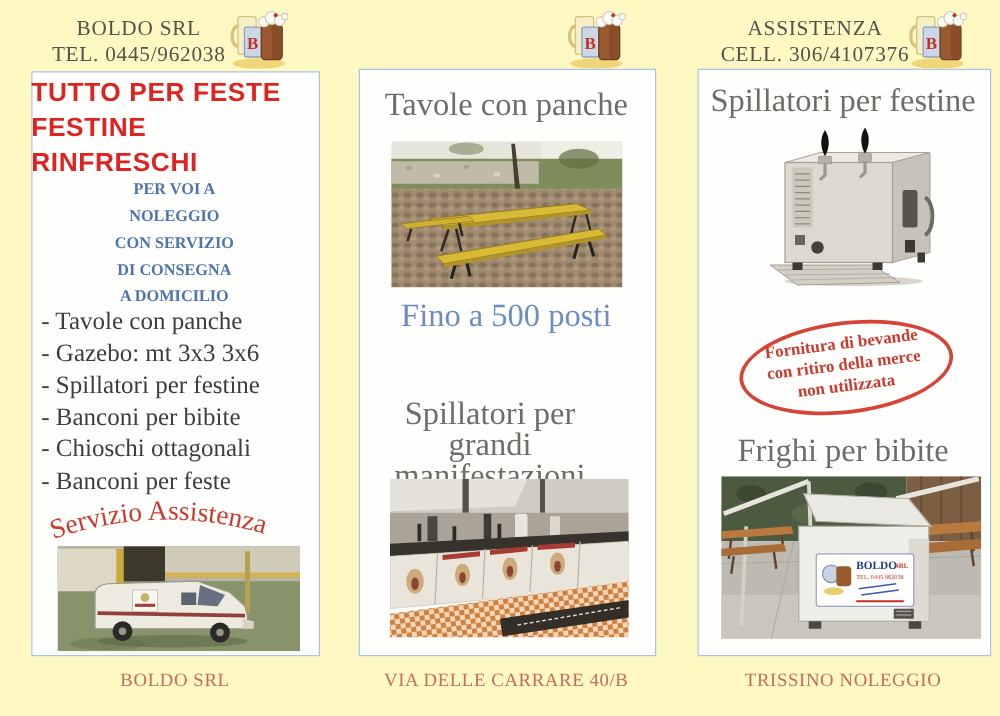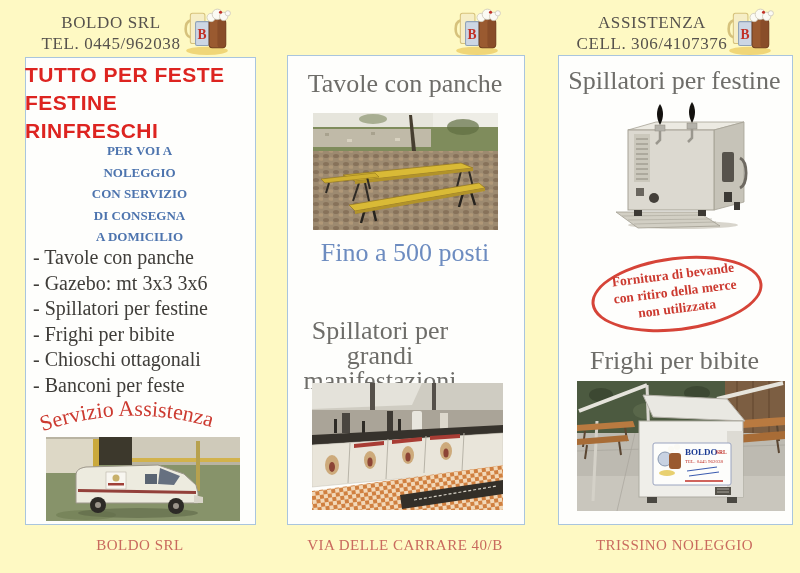--- a/index.html
+++ b/index.html
@@ -23,21 +23,21 @@
        font-family:"Liberation Sans",sans-serif;font-weight:bold;color:#dd2420;
        font-size:21px;line-height:28px;letter-spacing:.5px}
   #sub{position:absolute;left:25px;top:140px;width:229px;text-align:center;
        font-weight:bold;color:#4d74ae;font-size:13px;line-height:21.5px}
   #list{position:absolute;left:33px;top:245px;width:220px;font-size:20px;line-height:25.5px;color:#3f3d39}
   #arc{position:absolute;left:27px;top:393px}
   
   .cap{position:absolute;text-align:center;color:#6e6d69;font-size:26px;line-height:25px}
   #cap-tavole{left:287px;top:71px;width:236px}
   #cap-fino{left:287px;top:240px;width:236px;color:#6d8cc0}
-  #cap-spillgrandi{left:281px;top:318px;width:198px}
+  #cap-spillgrandi{left:293px;top:318px;width:198px}
   #cap-spillfest{left:558px;top:68px;width:233px}
   #cap-frighi{left:558px;top:348px;width:233px}
   
   .photo{position:absolute;display:block}
   #van{left:46px;top:437px}
   #tables{left:313px;top:113px}
   #bar{left:312px;top:383px}
   #disp{left:598px;top:100px}
   #freezer{left:577px;top:381px}
   
@@ -121,21 +121,21 @@
     <div>PER VOI A</div>
     <div>NOLEGGIO</div>
     <div>CON SERVIZIO</div>
     <div>DI CONSEGNA</div>
     <div>A DOMICILIO</div>
   </div>
   <div id="list">
     <div>- Tavole con panche</div>
     <div>- Gazebo: mt 3x3 3x6</div>
     <div>- Spillatori per festine</div>
-    <div>- Frighi per bibite</div>
+    <div>- Banconi per bibite</div>
     <div>- Chioschi ottagonali</div>
     <div>- Banconi per feste</div>
   </div>
 
   <svg id="arc" width="226" height="48" viewBox="0 0 226 48">
     <path id="arcp" d="M 8 41 Q 113 2 218 46" fill="none"></path>
     <text font-size="22" fill="#cc3a30">
       <textPath href="#arcp" startOffset="8">Servizio Assistenza</textPath>
     </text>
   </svg>

